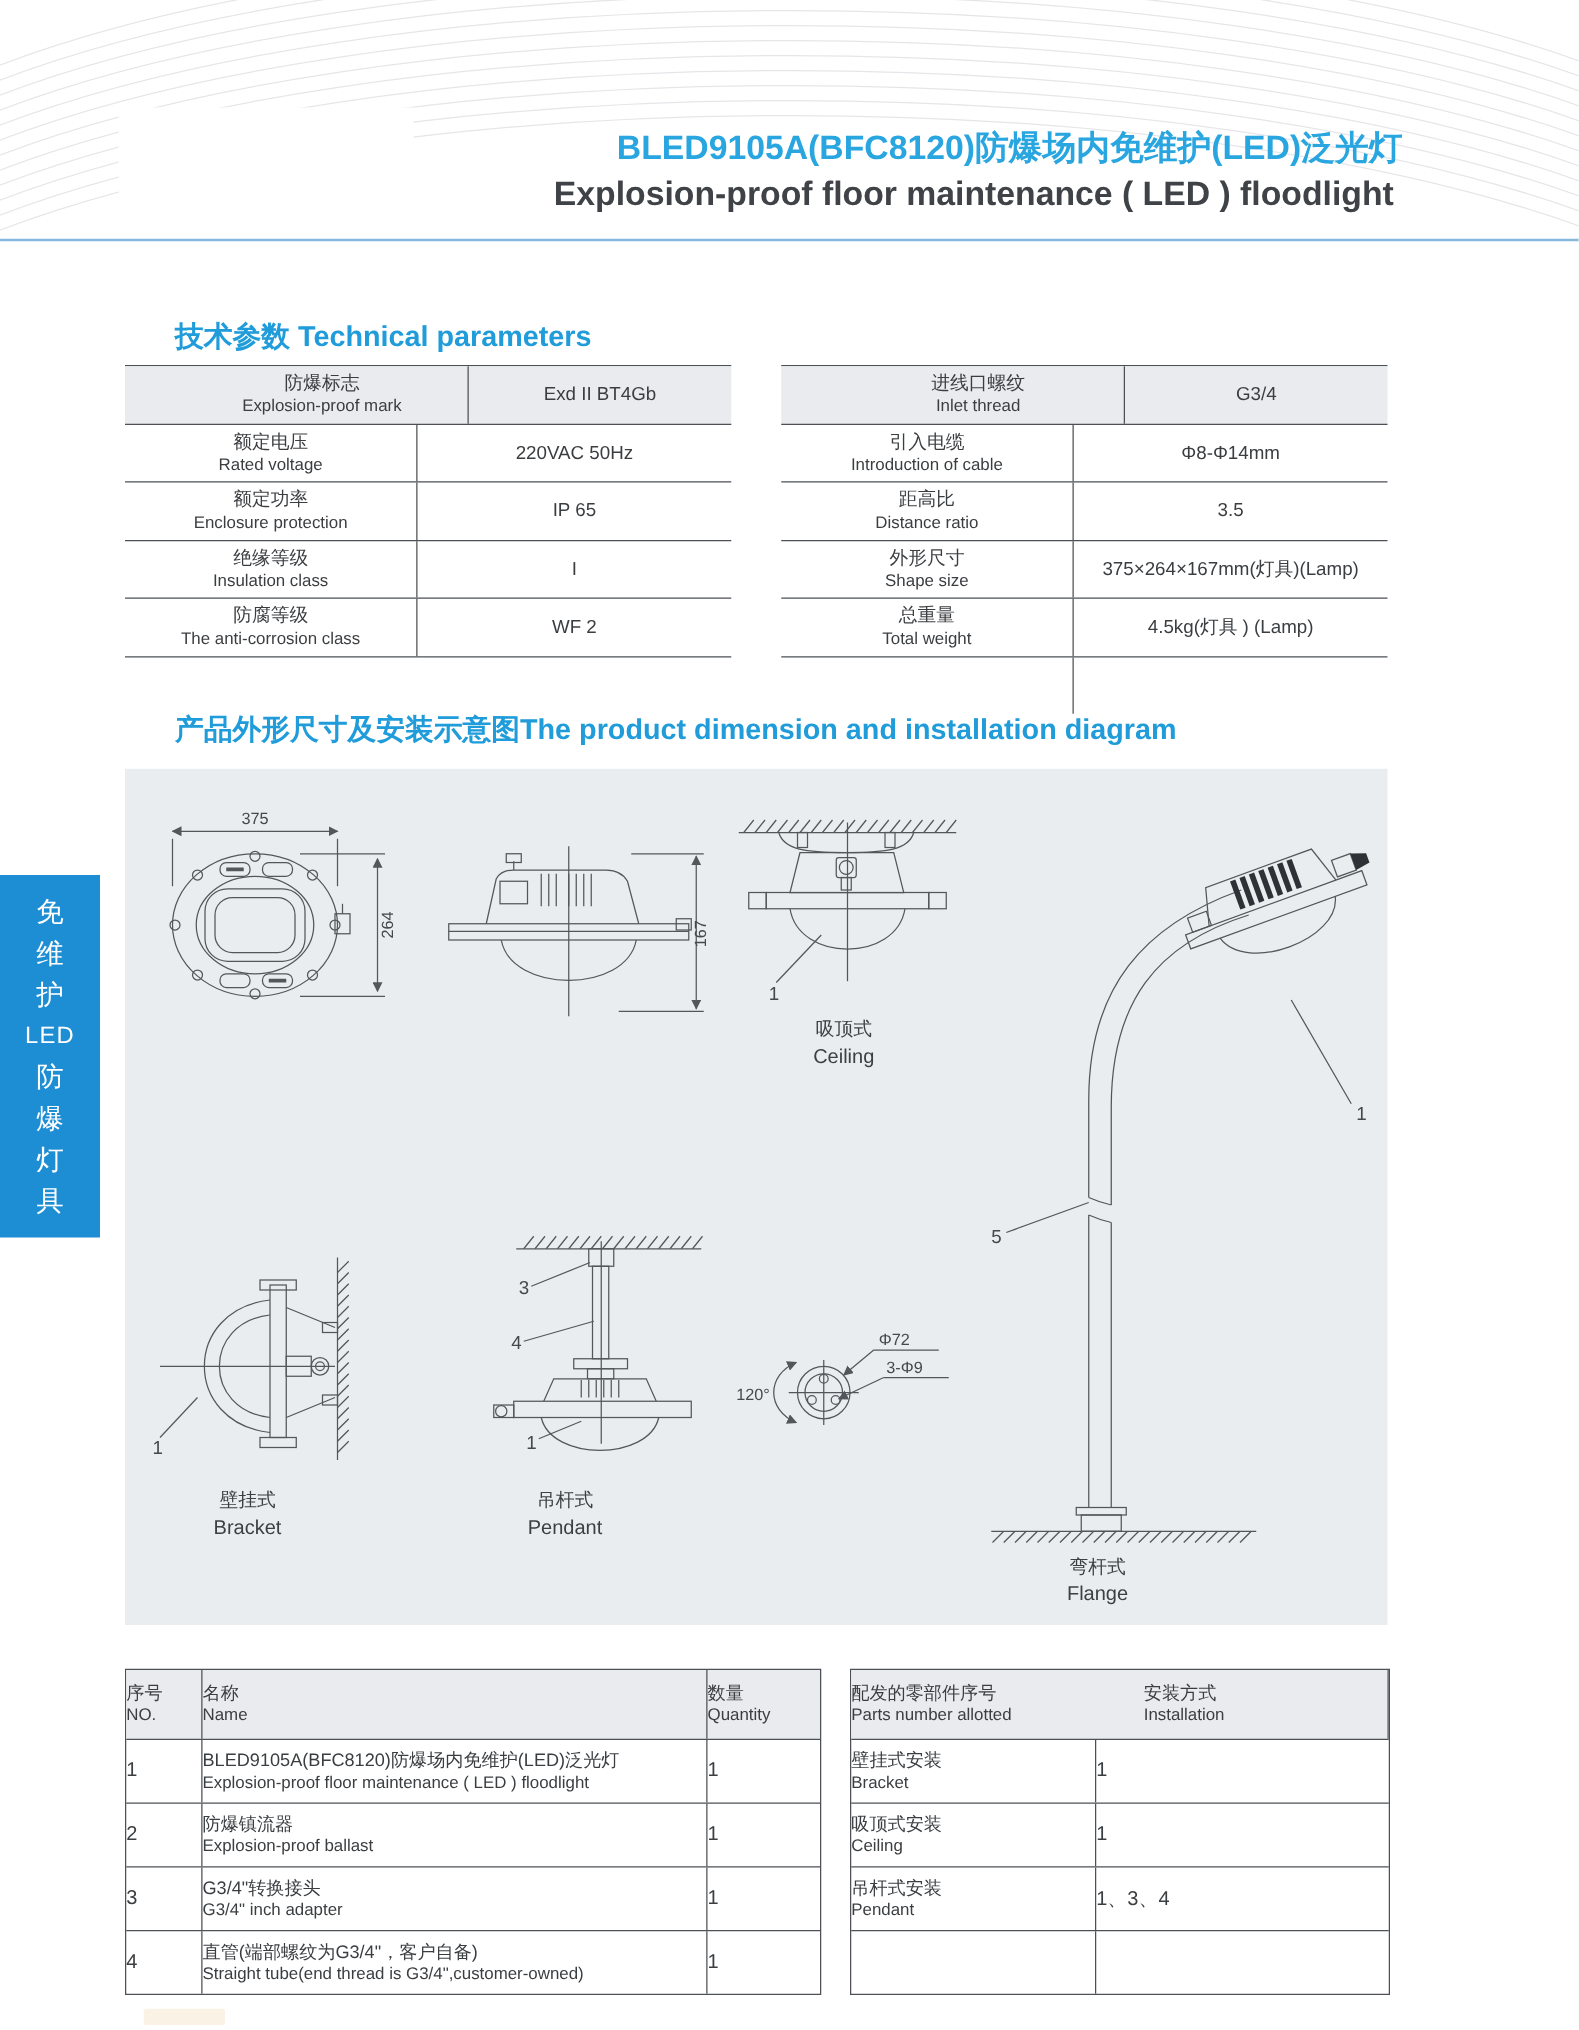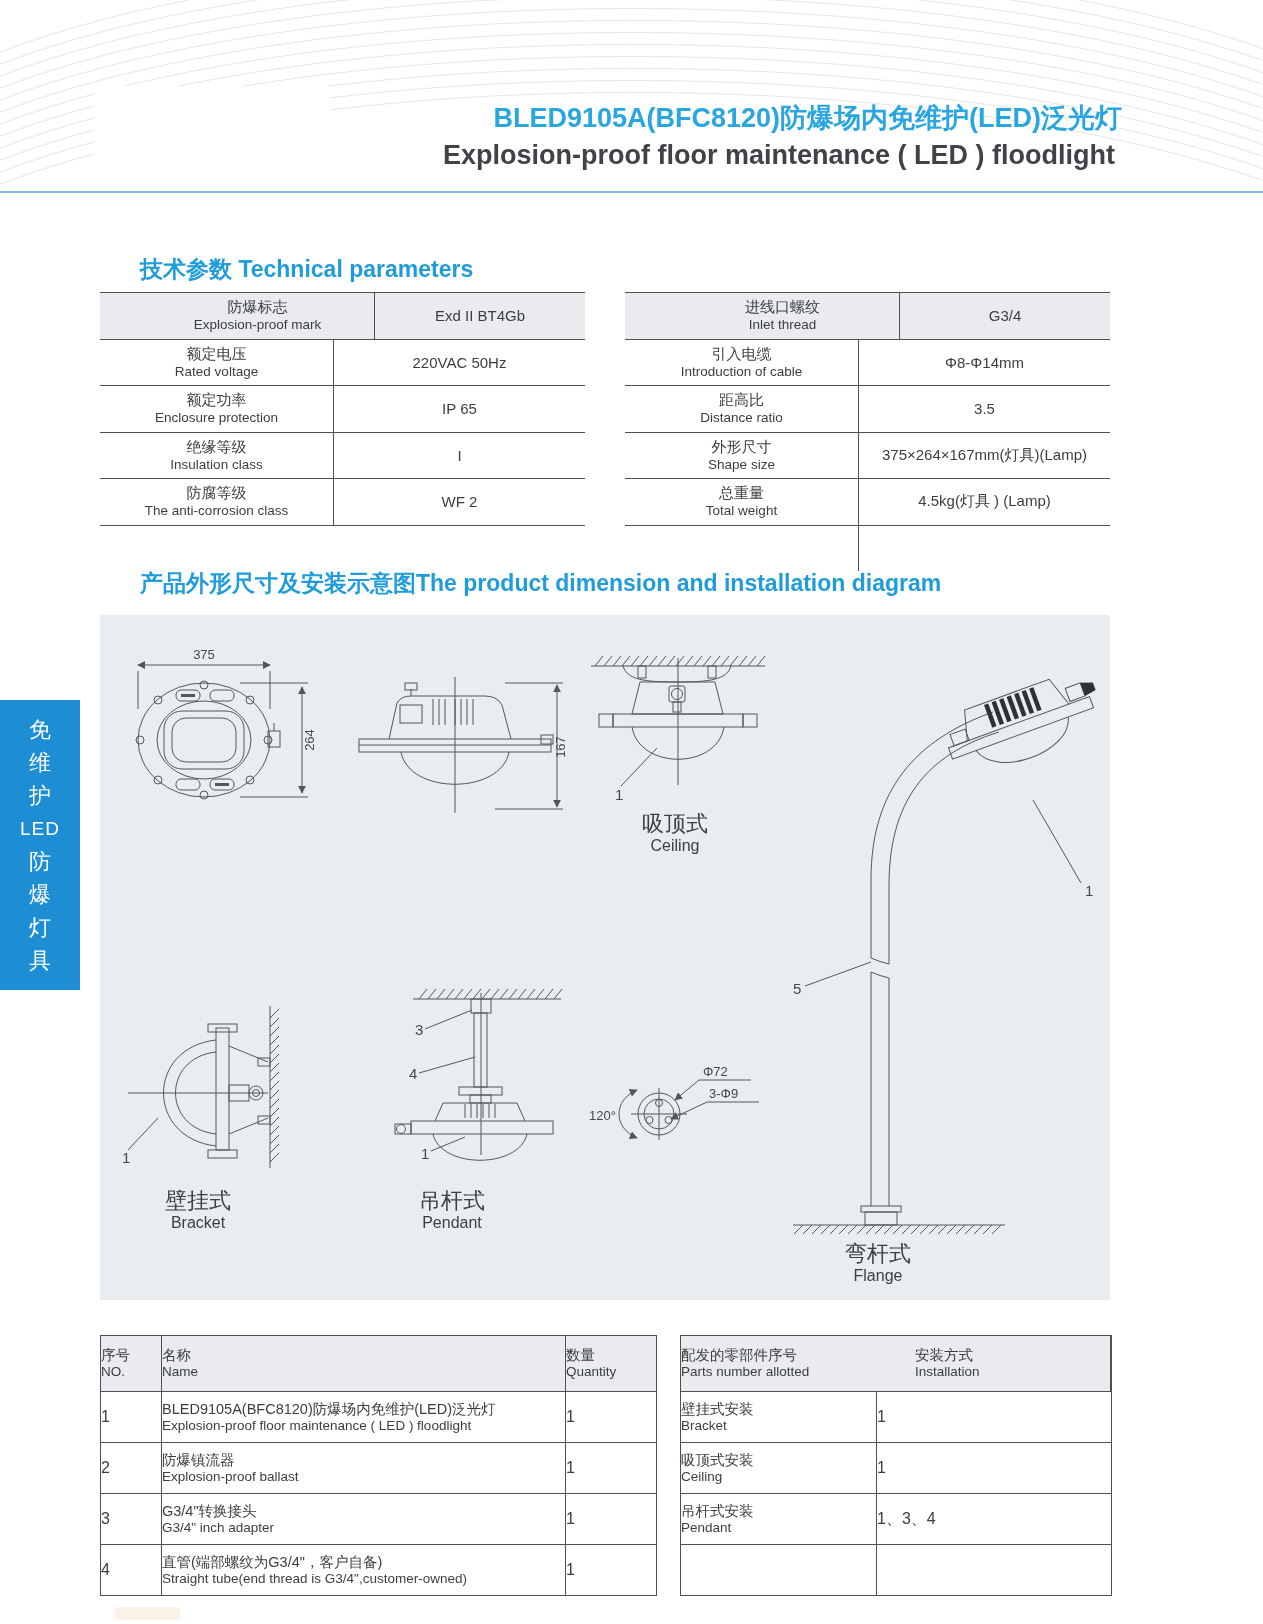--- a/index.html
+++ b/index.html
@@ -35,21 +35,21 @@
   .tc2{flex:1;display:flex;align-items:center;justify-content:center;font-size:15px;text-align:center;}
   .zh{font-size:15px;line-height:1.25;} .en{font-size:13.5px;line-height:1.2;}
   
   .panel{position:absolute;left:100px;top:615px;width:1010px;height:685px;background:#e9edf0;}
   .panel svg{position:absolute;overflow:visible;}
   .draw line,.draw path,.draw rect,.draw circle,.draw ellipse{stroke:#53575c;stroke-width:1;fill:none;}
   .draw .dark{fill:#2e3135;stroke:none;}
   .draw text{fill:#45484c;font-family:"Liberation Sans",sans-serif;stroke:none;}
   .dimt{font-size:13px;} .callout{font-size:15px;}
   .cap{position:absolute;text-align:center;color:#3d4043;}
-  .cap .czh{display:block;font-size:22px;line-height:22px;}
+  .cap .czh{display:block;font-size:15px;line-height:22px;}
   .cap .cen{display:block;font-size:16px;line-height:21px;}
   
   .btable{position:absolute;top:1335px;border:1px solid #4d5156;}
   .btable-l{left:100px;width:555px;} .btable-r{left:680px;width:430px;}
   .brow{display:flex;height:50px;border-bottom:1px solid #4d5156;}
   .brow:last-child{border-bottom:none;}
   .brow.bhdr{height:55px;background:#e9ebee;}
   .bcell{display:flex;flex-direction:column;align-items:flex-start;justify-content:center;text-align:center;}
   .bno{width:60px;border-right:1px solid #4d5156;}
   .bnm{flex:1;border-right:1px solid #4d5156;}

